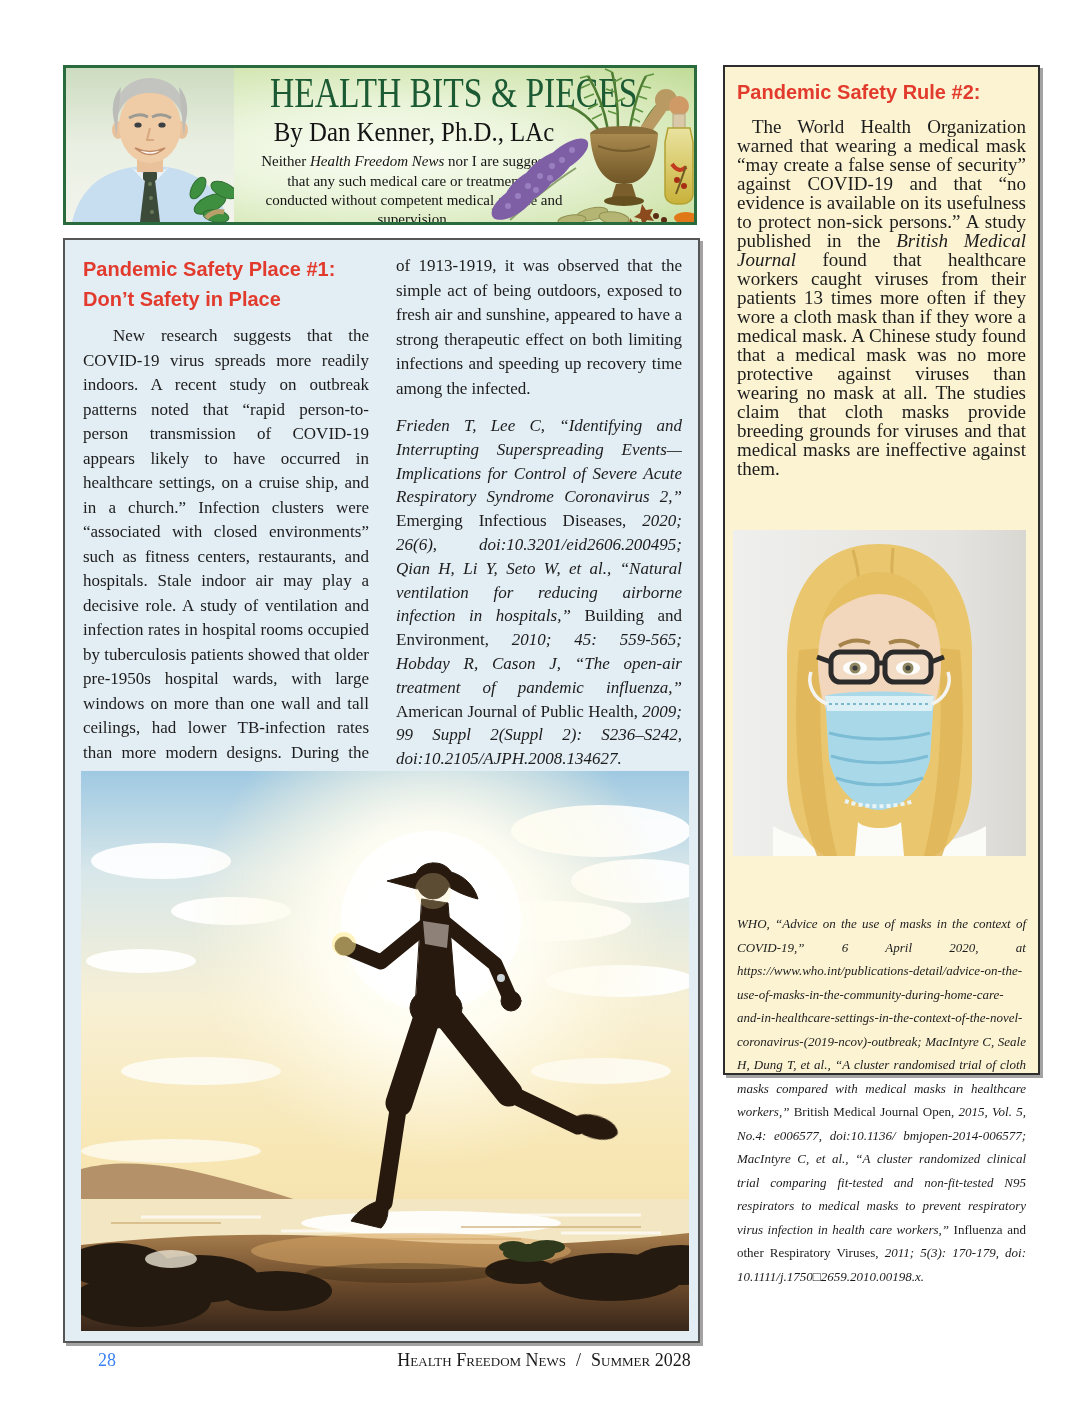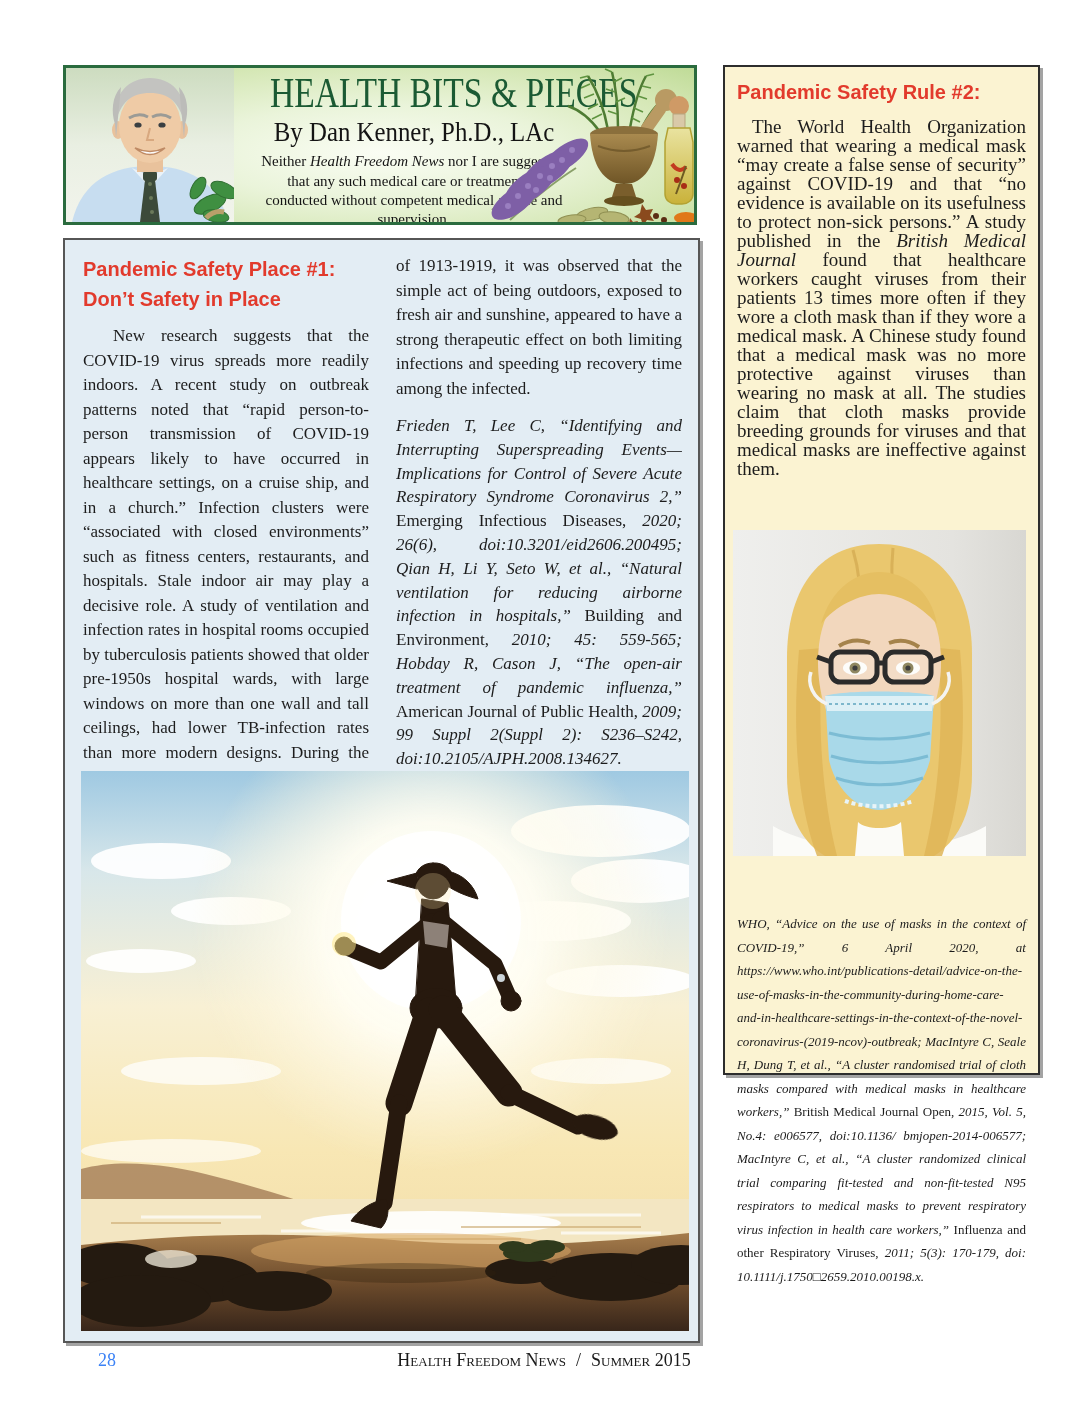--- a/index.html
+++ b/index.html
@@ -377,14 +377,14 @@
 
       <path d="M122,326 L171,326 L168,292 C159,300 133,300 125,292 Z" fill="#fbfbf8"></path>
     </svg>
   </div>
 
   <div class="sb-citation"><span class="it">WHO, “Advice on the use of masks in the context of COVID-19,” 6 April 2020, at https://www.who.int/publications-detail/advice-on-the-use-of-masks-in-the-community-during-home-care-and-in-healthcare-settings-in-the-context-of-the-novel-coronavirus-(2019-ncov)-outbreak; MacIntyre C, Seale H, Dung T, et al., “A cluster randomised trial of cloth masks compared with medical masks in healthcare workers,” </span><span>British Medical Journal Open, </span><span class="it">2015, Vol. 5, No.4: e006577, doi:10.1136/ bmjopen-2014-006577; MacIntyre C, et al., “A cluster randomized clinical trial comparing fit-tested and non-fit-tested N95 respirators to medical masks to prevent respiratory virus infection in health care workers,” </span><span>Influenza and other Respiratory Viruses, </span><span class="it">2011; 5(3): 170-179, doi: 10.1111/j.1750□2659.2010.00198.x.</span></div>
 </div>
 
 <div class="footer-num">28</div>
 <div class="footer-center">
-  <span>Health Freedom News</span><span>/</span><span>Summer 2015</span>
+  <span>Health Freedom News</span><span>/</span><span>Summer 2028</span>
 </div>
 
 </body></html>

